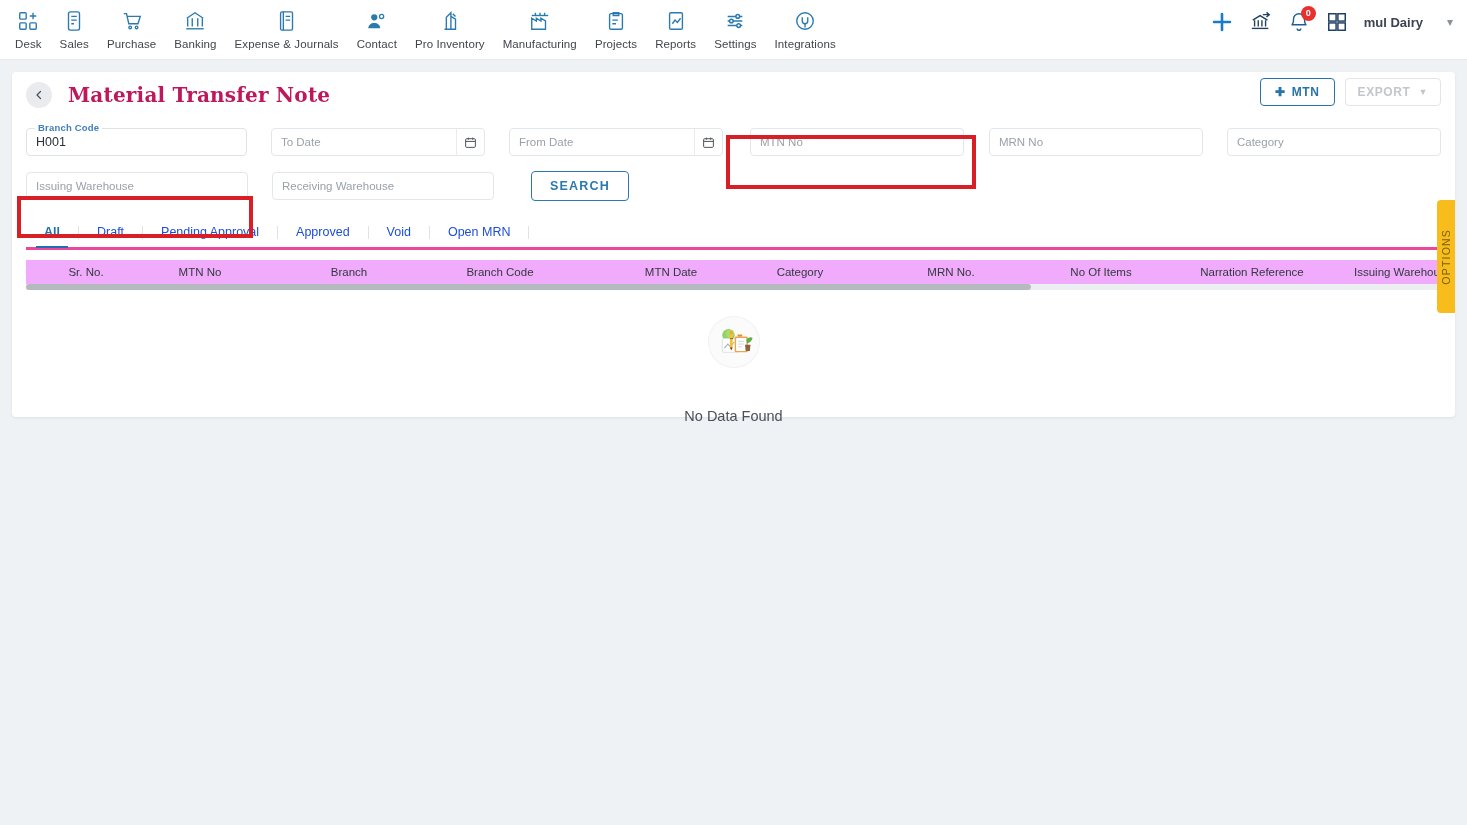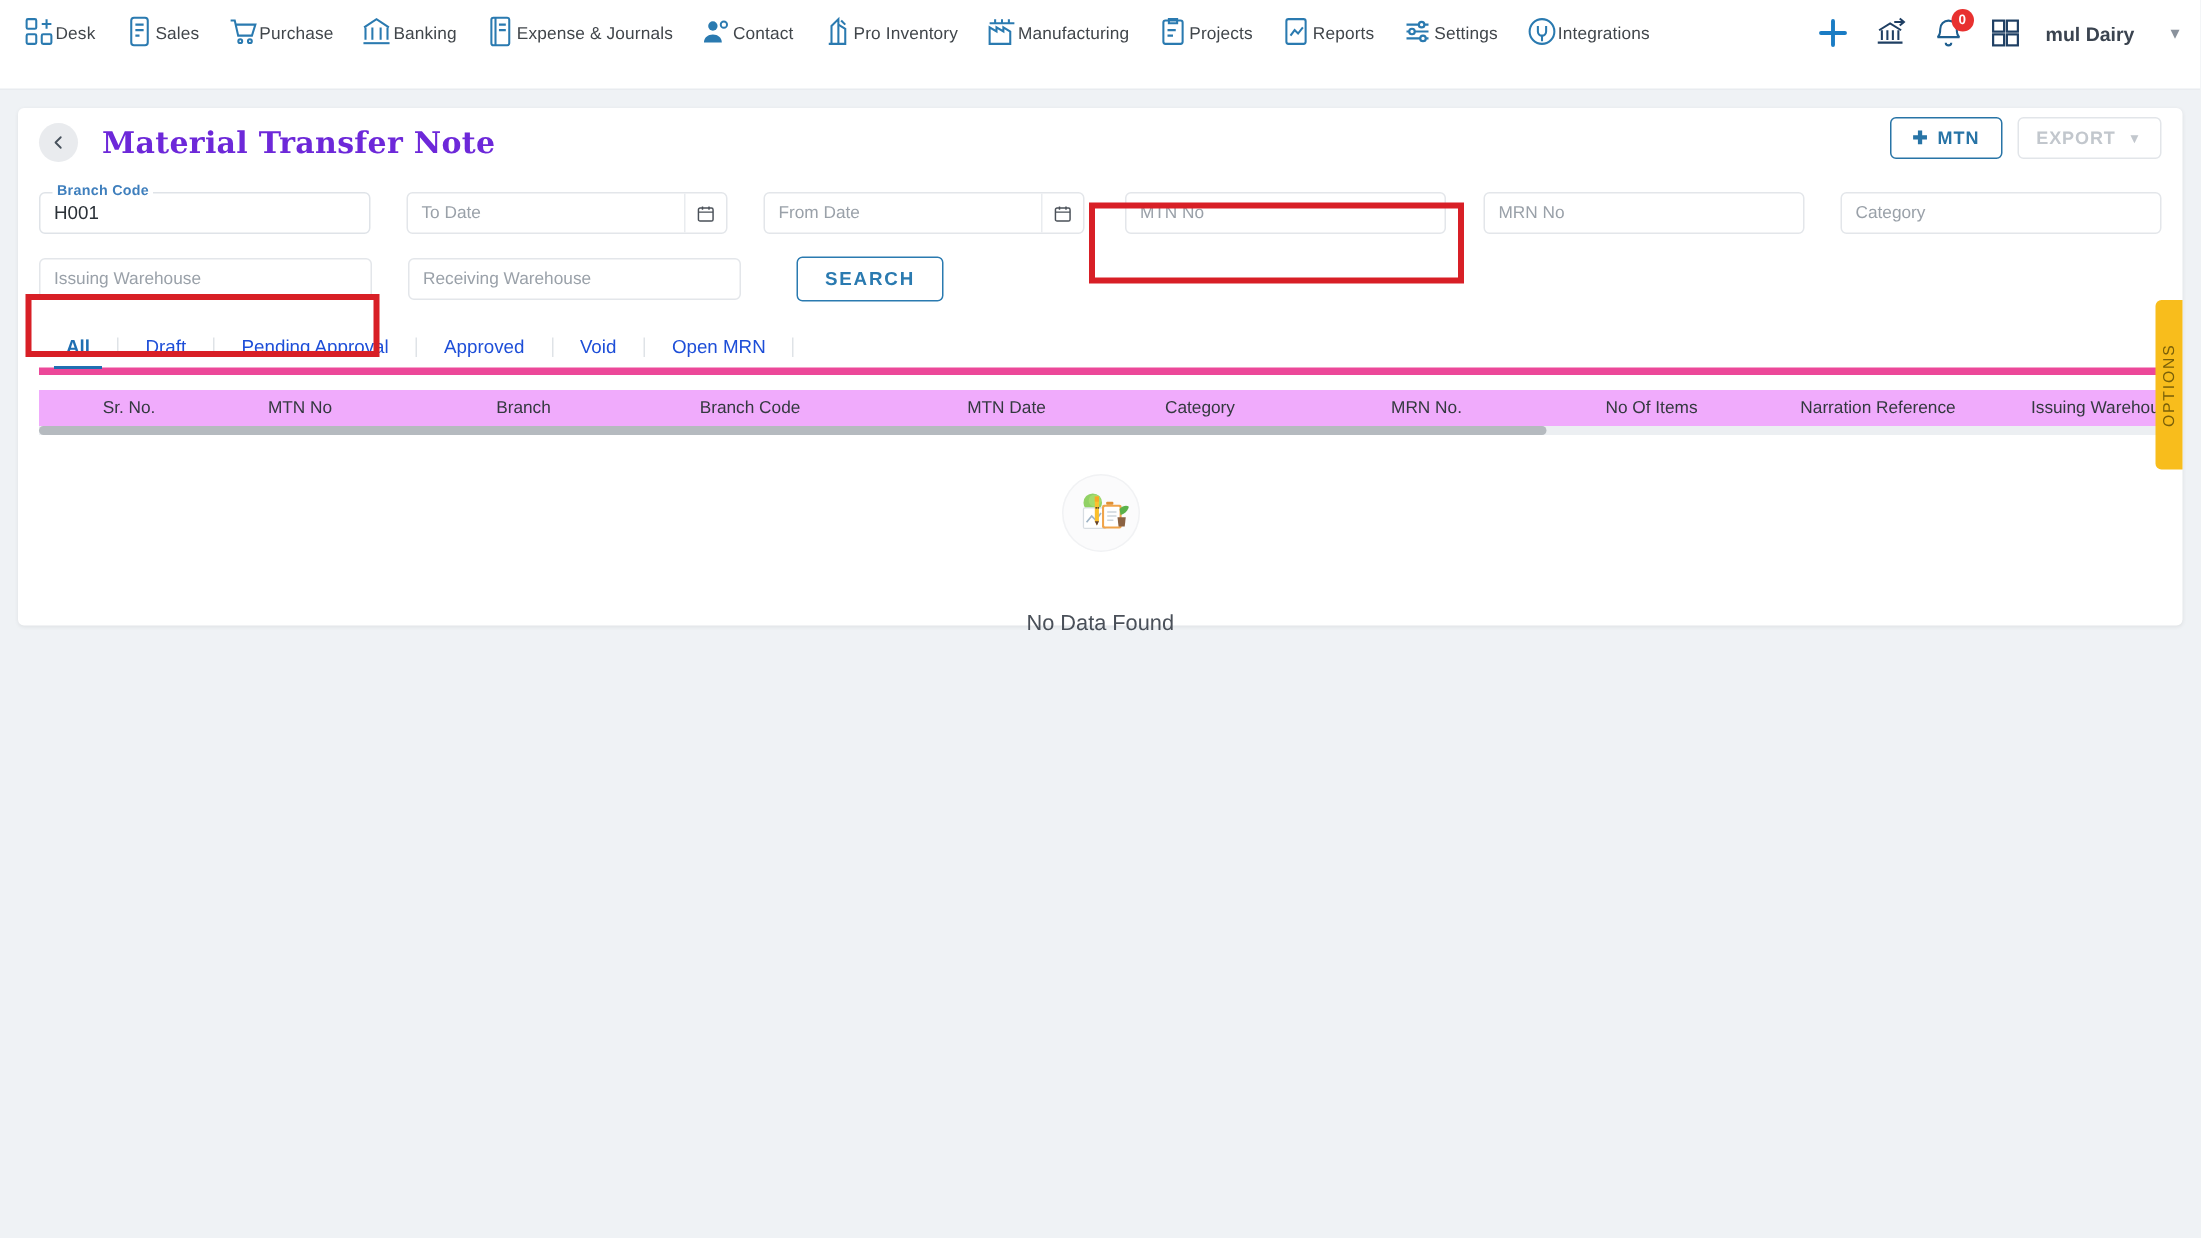--- a/index.html
+++ b/index.html
@@ -15,21 +15,21 @@
     position: relative;
     height: 60px;
     background: #ffffff;
     display: flex;
     align-items: flex-start;
     padding: 8px 0 0 0;
     border-bottom: 1px solid #e8ebef;
   }
   .nav-items { display: flex; align-items: flex-start; padding-left: 6px; }
   .nav-item {
-    display: flex; flex-direction: row; align-items: center;
+    display: flex; flex-direction: column; align-items: center;
     padding: 0 9px; cursor: pointer; min-width: 40px;
   }
   .nav-ico { height: 26px; display: flex; align-items: center; justify-content: center; }
   .nav-ico svg { display: block; }
   .nav-label {
     font-size: 11.5px; color: #41464b; margin-top: 4px;
     white-space: nowrap; letter-spacing: .1px;
   }
 
   .nav-right {
@@ -68,21 +68,21 @@
     position: relative;
   }
   .back-circle {
     width: 26px; height: 26px; border-radius: 50%;
     background: #e9ebee; display: flex; align-items: center; justify-content: center;
     cursor: pointer; flex: none;
   }
   .back-circle svg { display:block; }
   .page-title {
     font-family: "DejaVu Serif", serif;
-    font-size: 20px; font-weight: bold; color: #6d28d9;
+    font-size: 20px; font-weight: bold; color: #be185d;
     margin-left: 16px; letter-spacing: .2px;
   }
   .head-actions {
     position: absolute; right: 14px; top: 6px;
     display: flex; align-items: center; gap: 10px;
   }
   .btn-mtn {
     border: 1px solid #2874a6; color: #2874a6; background: #fff;
     border-radius: 4px; font-size: 12px; font-weight: bold;
     letter-spacing: .6px; padding: 6px 14px; cursor: pointer;
@@ -142,21 +142,21 @@
   .redbox {
     position: absolute;
     border: 4px solid #d81f26;
     pointer-events: none;
     z-index: 5;
   }
 
   
   .tabs {
     margin: 0 14px;
-    border-bottom: 5px solid #ec4899;
+    border-bottom: 3px solid #ec4899;
     display: flex; align-items: stretch;
     height: 33px;
   }
   .tab {
     display: flex; align-items: center;
     padding: 0 18px; font-size: 12.5px; color: #1d4ed8;
     cursor: pointer; position: relative;
   }
   .tab.active { color: #1f6fb2; font-weight: bold; }
   .tab.active:after {

